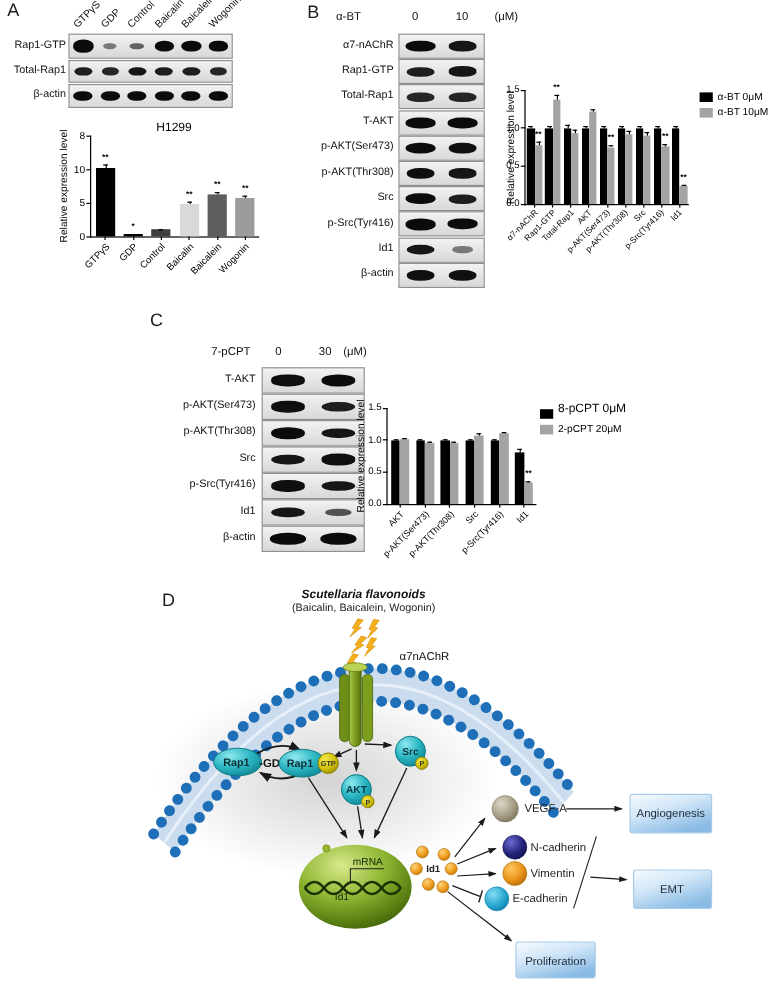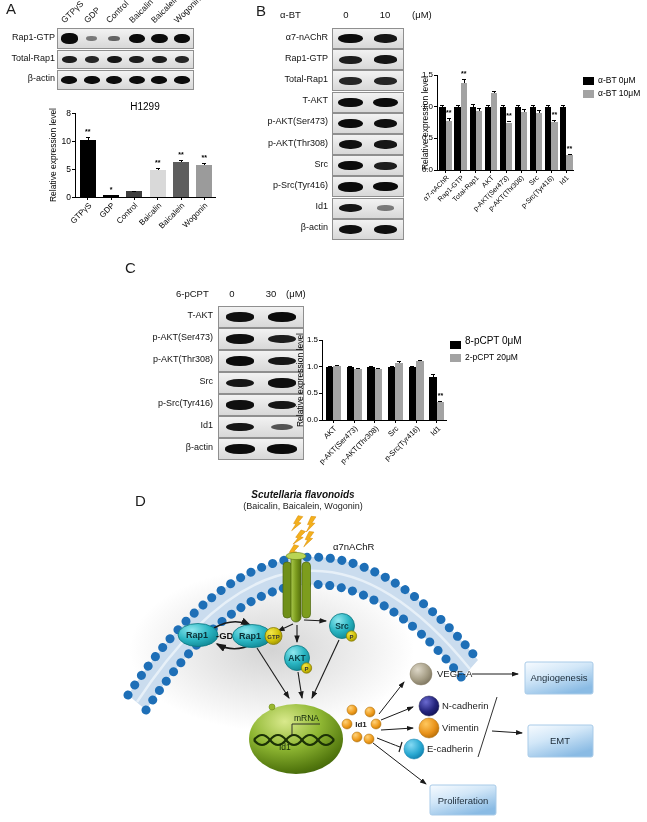--- a/index.html
+++ b/index.html
@@ -251,21 +251,21 @@
       <div style="position: absolute; left: 132.333px; top: 114px; font-size: 7px; white-space: nowrap; transform: translateX(-100%) rotate(-45deg); transform-origin: 100% 0px;">p-Src(Tyr416)</div>
       <div style="position: absolute; left: 147.444px; top: 114px; font-size: 7px; white-space: nowrap; transform: translateX(-100%) rotate(-45deg); transform-origin: 100% 0px;">Id1</div>
       <div style="position: absolute; left: 7px; top: 62.5px; font-size: 8.5px; white-space: nowrap; transform: translate(-50%, -50%) rotate(-90deg);">Relative expression level</div>
       <div style="position: absolute; left: 165px; top: 17px; width: 11px; height: 8px; background: rgb(0, 0, 0);"></div>
       <div style="position: absolute; left: 180px; top: 15px; font-size: 8.5px; white-space: nowrap;">α-BT 0μM</div>
       <div style="position: absolute; left: 165px; top: 30px; width: 11px; height: 8px; background: rgb(163, 163, 163);"></div>
       <div style="position: absolute; left: 180px; top: 28px; font-size: 8.5px; white-space: nowrap;">α-BT 10μM</div>
     </div>
 
   <div class="panel-letter" style="left:125px;top:259px;">C</div>
-  <span class="hdr" style="left:176px;top:288px;">6-pCPT</span>
+  <span class="hdr" style="left:176px;top:288px;">7-pCPT</span>
   <span class="hdr" style="left:222px;top:288px;width:20px;text-align:center;">0</span>
   <span class="hdr" style="left:261px;top:288px;width:20px;text-align:center;">30</span>
   <span class="hdr" style="left:286px;top:288px;">(μM)</span>
   <div id="blotC" class="absbox" style="left:150px;top:302px;width:160px;height:165px;">
       <div class="blot-row-label" style="position: absolute; left: 0px; top: 8px; width: 63px;">T-AKT</div>
       <div class="blot-box" style="position: absolute; left: 68px; top: 4px; width: 84px; height: 20px;">
         <div class="band" style="position: absolute; left: 6.82815px; top: 5.464px; width: 28.3437px; height: 9.072px; opacity: 0.985;"></div>
         <div class="band" style="position: absolute; left: 48.5163px; top: 5.338px; width: 28.9674px; height: 9.324px; opacity: 1;"></div>
       </div>
       <div class="blot-row-label" style="position: absolute; left: 0px; top: 30px; width: 63px;">p-AKT(Ser473)</div>

